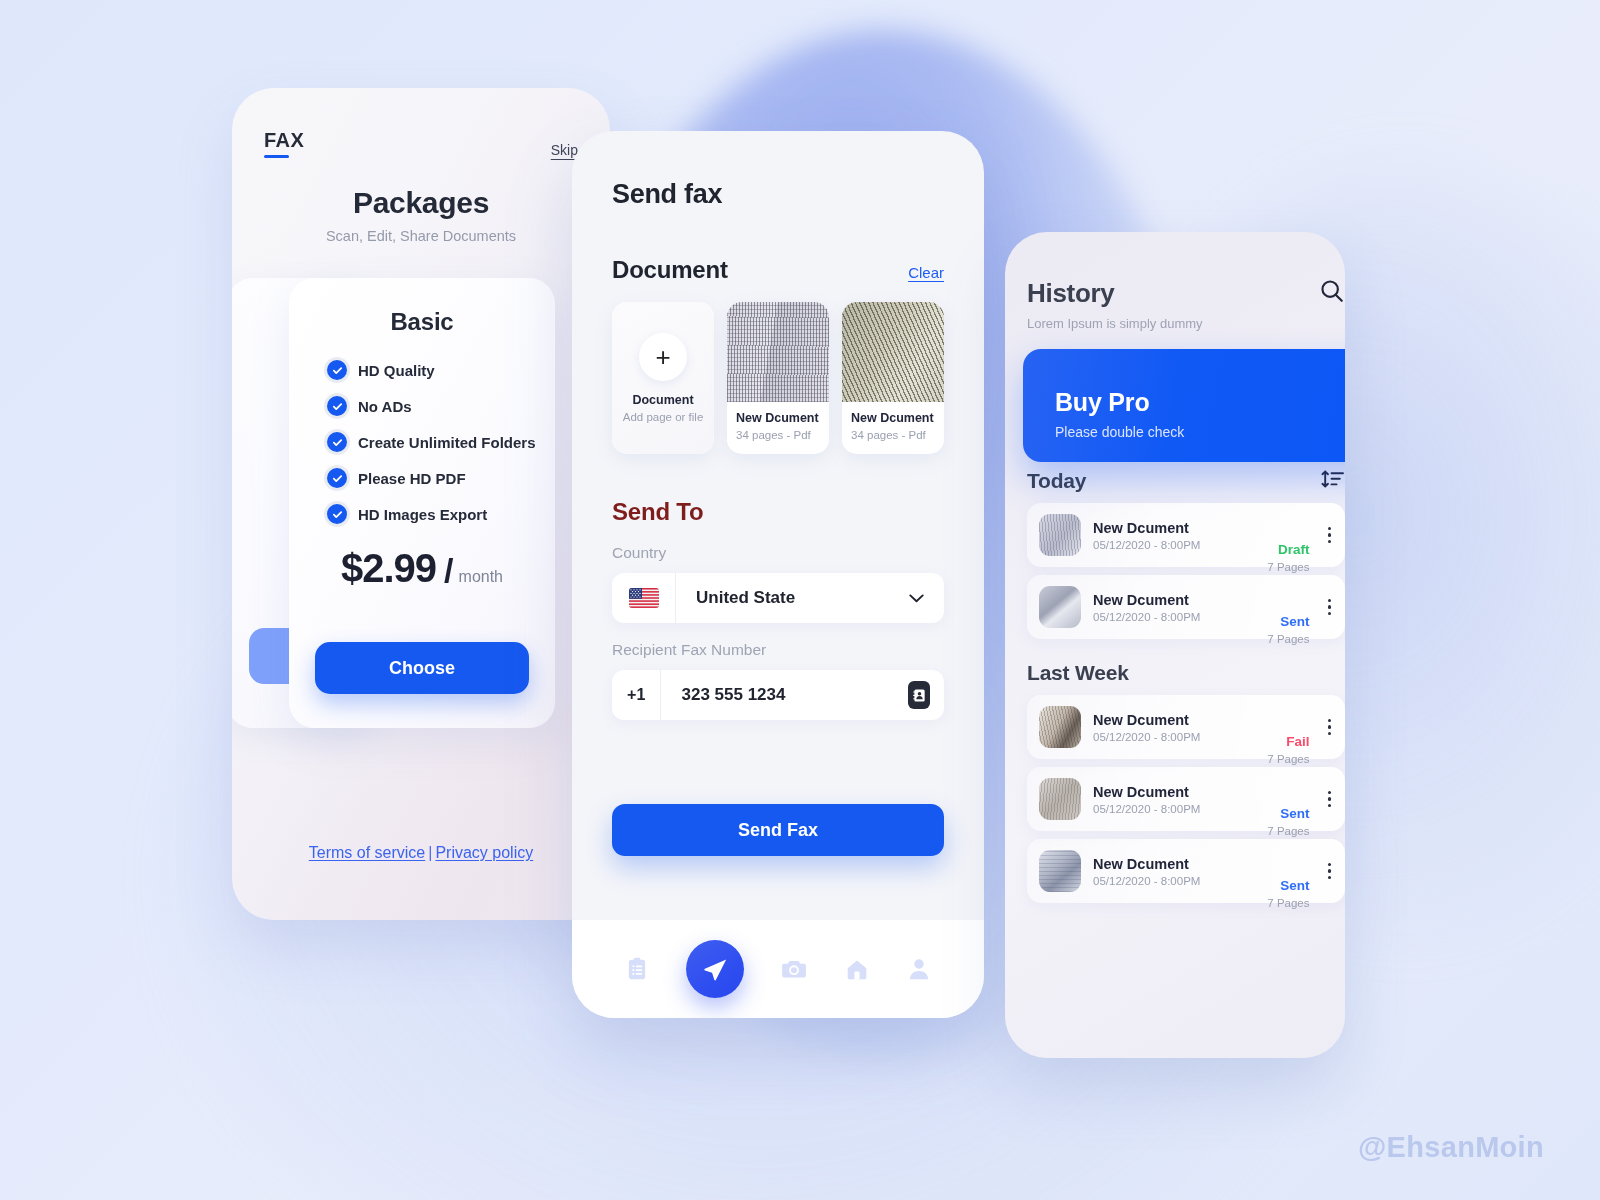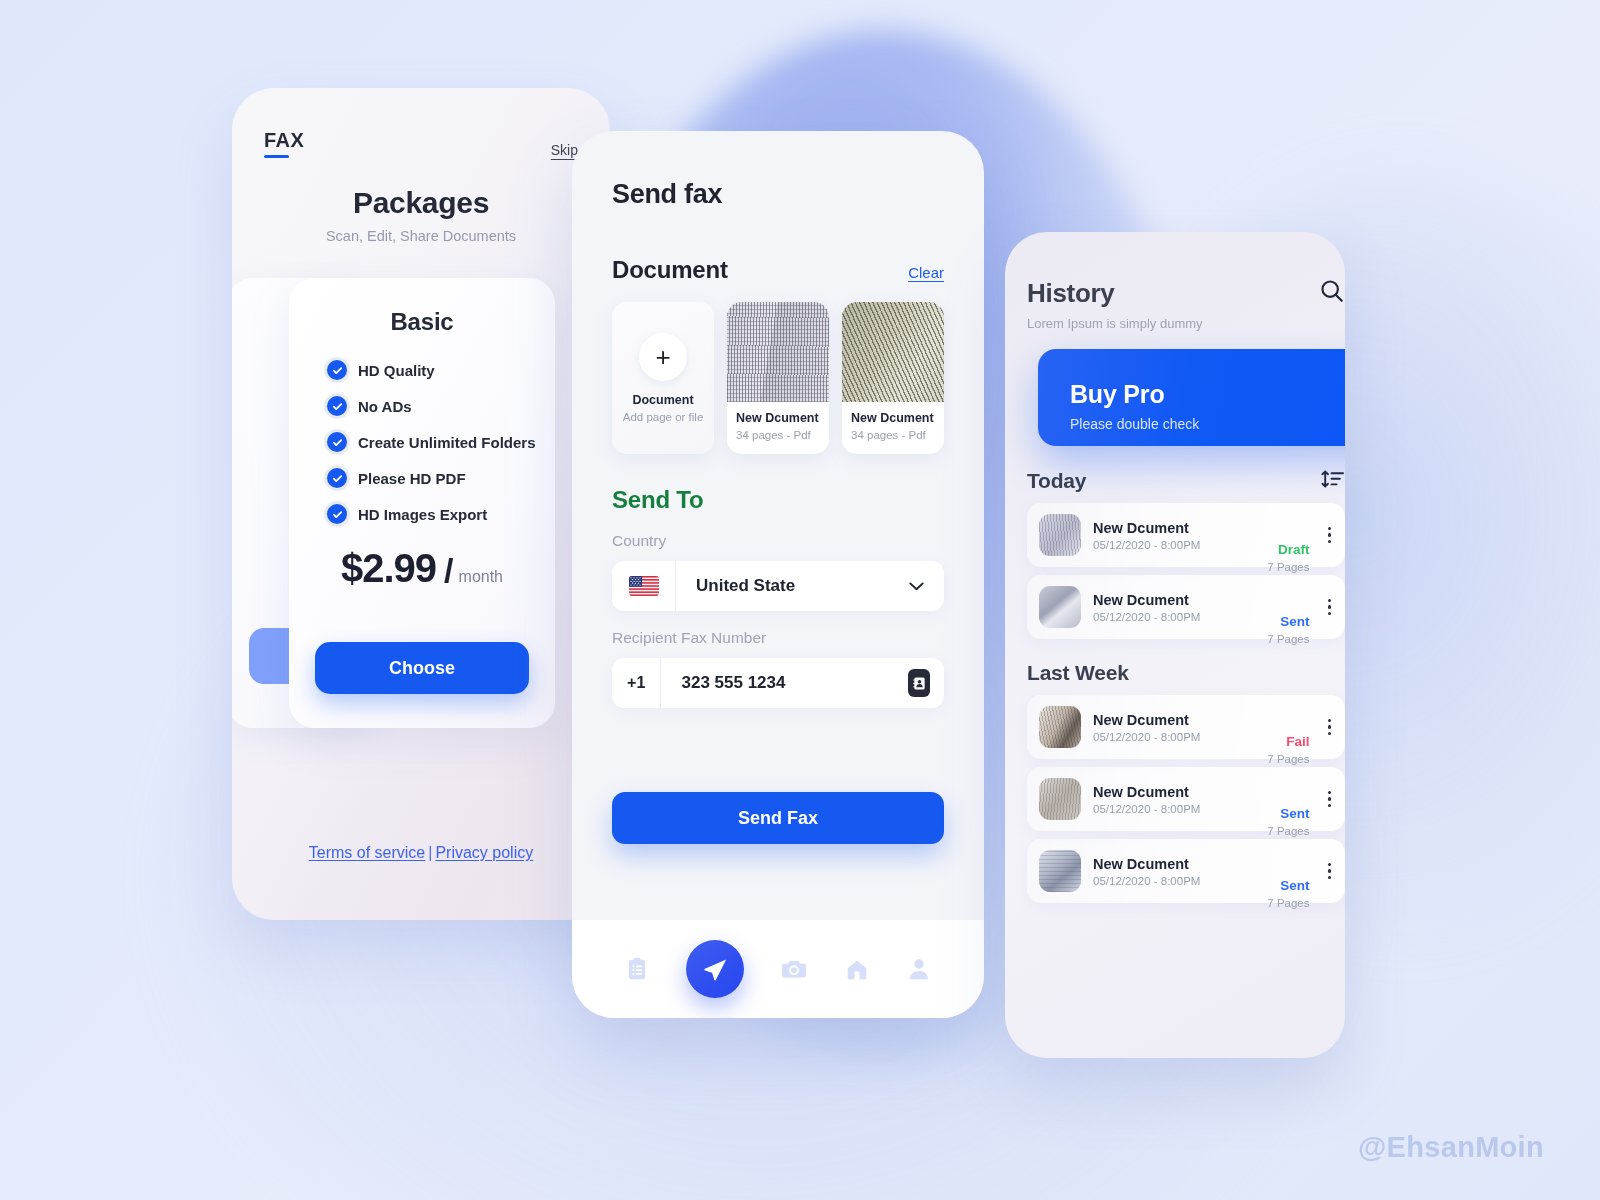--- a/index.html
+++ b/index.html
@@ -193,21 +193,21 @@
   }
   .thumb-b {
     background:
       repeating-linear-gradient(66deg, rgba(45,45,40,0.55) 0 1.3px, rgba(255,255,255,0) 1.3px 4px),
       linear-gradient(120deg,#b9b8a4 0%, #cfcdb9 40%, #e4e2d2 70%, #d5d3c2 100%);
   }
   .doc-meta { padding: 9px 9px 11px 9px; background: #fff; }
   .doc-name { font-size: 12.5px; font-weight: 700; color: #22263a; }
   .doc-sub { margin-top: 4px; font-size: 11.5px; color: #9aa0b0; }
 
-  .sf-sendto { margin-top: 32px; font-size: 24px; font-weight: 700; color: #15803d; letter-spacing: -0.2px; }
+  .sf-sendto { margin-top: 44px; font-size: 24px; font-weight: 700; color: #7f1d1d; letter-spacing: -0.2px; }
   .field-label { margin-top: 18px; font-size: 15.5px; color: #9fa4b4; }
 
   .select-field {
     margin-top: 11px; height: 50px; border-radius: 12px;
     background: #fff; display: flex; align-items: center;
     box-shadow: 0 4px 14px rgba(110,130,200,0.08);
     overflow: hidden;
   }
   .flag-box {
     width: 64px; height: 100%; display: flex; align-items: center; justify-content: center;
@@ -266,22 +266,22 @@
     background: linear-gradient(150deg, #eceaf3 0%, #edecf5 18%, #f2f1f8 42%, #f4f3f9 62%, #f0eef6 84%, #eeecf5 100%);
     box-shadow: 0 30px 64px rgba(85,110,185,0.18);
     display: flex; 
   }
   #phone-history .body { flex: 1; padding: 46px 22px 0 22px; position: relative; }
   .hist-head { display: flex; align-items: flex-start; justify-content: space-between; }
   .hist-title { font-size: 26px; font-weight: 800; color: #3b4050; letter-spacing: -0.3px; }
   .hist-sub { margin-top: 7px; font-size: 13px; color: #9ea3b4; }
 
   .buypro {
-    position: absolute; left: 33px; right: -80px; top: 117px;
-    height: 97px; border-radius: 18px;
+    position: absolute; left: 18px; right: -80px; top: 117px;
+    height: 113px; border-radius: 18px;
     background: linear-gradient(100deg, #2763f3 0%, #1159f5 36%, #0a56f7 100%);
     box-shadow: 0 18px 38px rgba(20,85,245,0.30);
     display: flex; align-items: center; justify-content: space-between;
     padding: 16px 44px 0 32px;
   }
   .buypro-title { font-size: 25px; font-weight: 800; color: #fff; letter-spacing: -0.2px; }
   .buypro-sub { margin-top: 7px; font-size: 14px; color: #dbe5ff; }
 
   .sec-head {
     display: flex; align-items: center; justify-content: space-between;

